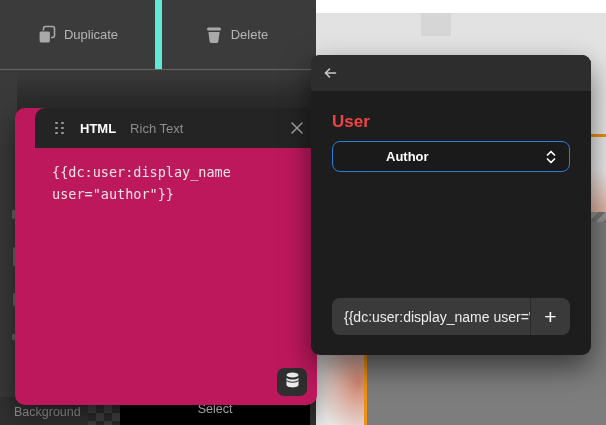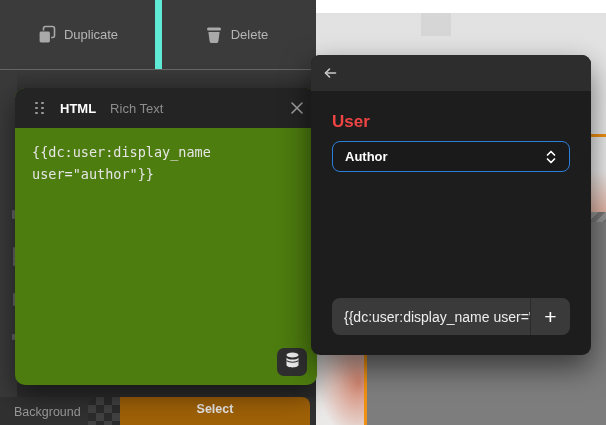--- a/index.html
+++ b/index.html
@@ -19,22 +19,22 @@
   
   .toolbar { position:absolute; left:0; top:0; width:316px; height:70px;
     background:#3b3b3b; border-bottom:1px solid #666; display:flex; }
   .tool-btn { width:155px; height:100%; display:flex; flex-direction:row;
     align-items:center; justify-content:center; gap:7px; cursor:pointer; }
   .tool-btn + .tool-btn { border-left:7px solid #5eead4; }
   .tool-btn .lbl { font-size:13px; color:#b5b5b5; }
   .tool-btn svg { display:block; }
 
   
-  .code-panel { position:absolute; left:15px; top:88px; width:302px; height:297px;
-    background:#4d7c0f; border-radius:10px; box-shadow:0 10px 28px rgba(0,0,0,.5); }
+  .code-panel { position:absolute; left:15px; top:108px; width:302px; height:297px;
+    background:#be185d; border-radius:10px; box-shadow:0 10px 28px rgba(0,0,0,.5);padding-left:20px; }
   .code-header { position:relative; height:40px; background:#242424;
     border-radius:10px 10px 0 0; display:flex; align-items:center; }
   .drag-handle { width:13px; height:15px; margin-left:18px;
     display:grid; grid-template-columns:repeat(2,1fr); grid-template-rows:repeat(3,1fr);
     justify-items:center; align-items:center; cursor:grab; }
   .drag-handle i { width:2.6px; height:2.6px; background:#9a9a9a; border-radius:50%; }
   .tab { font-size:13px; margin-left:14px; cursor:pointer; }
   .tab.active { color:#ffffff; font-weight:700; }
   .tab.inactive { color:#8d8d8d; }
   .close-btn { position:absolute; right:12px; top:12px; width:16px; height:16px; cursor:pointer; }
@@ -65,39 +65,39 @@
   
   .user-panel { position:absolute; left:311px; top:55px; width:280px; height:300px;
     background:#1d1d1d; border-radius:9px; box-shadow:0 12px 30px rgba(0,0,0,.55); }
   .user-header { position:relative; height:36px; background:#2d2d2d;
     border-radius:9px 9px 0 0; display:flex; align-items:center; }
   .back-btn { width:16px; height:16px; margin-left:11px; cursor:pointer; }
   .user-title { margin-left:9px; font-size:13px; font-weight:700; color:#f0f0f0; }
   .user-heading { position:absolute; left:21px; top:57px; font-size:17px; font-weight:700; color:#ef4444; }
   .user-select { position:absolute; left:21px; top:86px; width:238px; height:31px;
     background:#1a1a1a; border:1.5px solid #2b7fd9; border-radius:8px;
-    display:flex; align-items:center; cursor:pointer; }
+    display:flex; align-items:center; cursor:pointer;padding-left:41px; }
   .user-select .val { margin-left:12px; font-size:13px; font-weight:700; color:#ffffff; }
   .user-select svg { margin-left:auto; margin-right:11px; }
   .token-row { position:absolute; left:21px; top:243px; width:238px; height:37px;
     background:#3a3a3a; border-radius:8px; display:flex; align-items:stretch; overflow:hidden; }
   .token-text { flex:1; display:flex; align-items:center; padding-left:12px;
     font-size:14px; color:#ededed; white-space:nowrap; overflow:hidden; cursor:text; }
   .token-add { width:40px; border-left:1px solid #2b2b2b; display:flex; align-items:center;
     justify-content:center; font-size:21px; font-weight:400; color:#ffffff; cursor:pointer; }
 
   
   .bottom-bar { position:absolute; left:0; top:397px; width:316px; height:28px; background:#313131; }
   .bg-label { position:absolute; left:14px; top:8px; font-size:12.5px; color:#9b9b9b; }
   .swatch-group { position:absolute; left:88px; top:0; width:222px; height:28px;
     border-radius:8px 8px 0 0; overflow:hidden; display:flex; }
   .checker { width:32px; height:100%; cursor:pointer;
     background:repeating-conic-gradient(#424242 0 25%, #2c2c2c 0 50%) 0 0 / 16px 16px; }
-  .select-btn { flex:1; background:#a16207; display:flex; align-items:center;
-    justify-content:center; cursor:pointer;font-weight:bold; }
+  .select-btn { flex:1; background:#000000; display:flex; align-items:center;
+    justify-content:center; cursor:pointer; }
   .select-btn span { font-size:12.5px; color:#e9e9e9; padding-bottom:4px; }
 </style>
 </head>
 <body>
 
 <div id="screen">
 
   <div class="left-workspace"></div>
   <div class="left-strip">
     <div class="frag" style="left:12px; top:140px; width:3px; height:9px;"></div>

